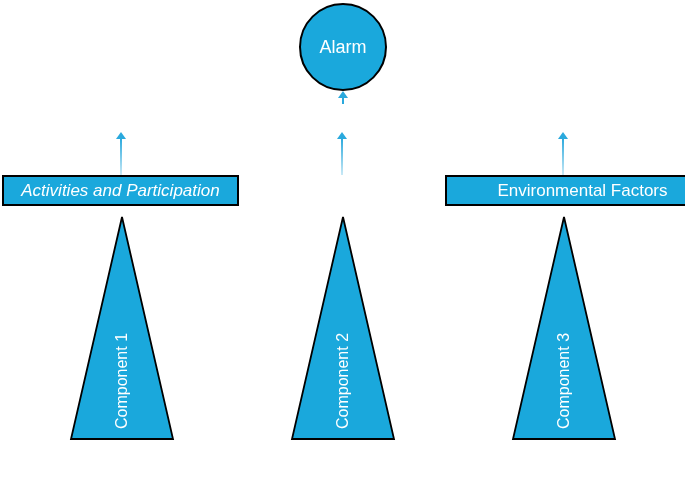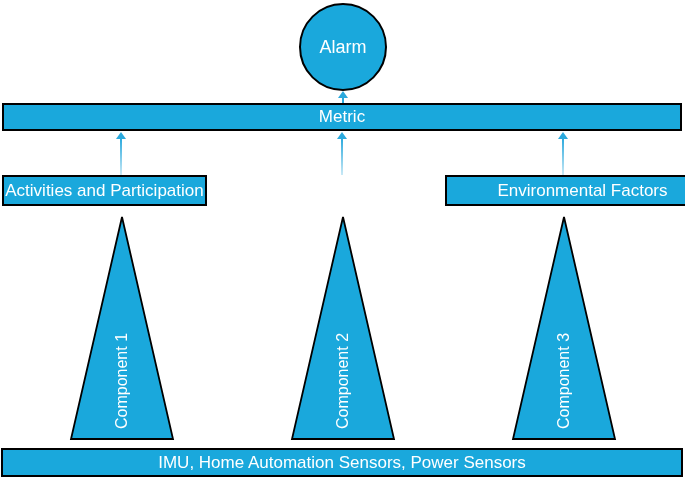--- a/index.html
+++ b/index.html
@@ -21,21 +21,21 @@
     align-items: center;
     justify-content: center;
     text-align: center;
     white-space: nowrap;
   }
   .circle { border-radius: 50%; }
 
   .alarm-node   { left: 299px; top: 3px;   width: 88px;  height: 88px; font-size: 18px; }
   .metric-bar   { left: 2px;   top: 103px; width: 680px; height: 28px; font-size: 17px; }
   .cat-box      { top: 175px;  height: 31px; font-size: 17px; }
-  .cat-box-1    { left: 2px;   width: 205px; }
+  .cat-box-1    { left: 2px;   width: 237px; font-style: italic; }
   .cat-box-2    { left: 265px; width: 154px; }
   .cat-box-3    { left: 445px; width: 275px; }
   .sensors-bar  { left: 1px;   top: 448px; width: 682px; height: 29px; font-size: 17px; }
 
   .tri-layer { position: absolute; left: 0; top: 0; }
   .tri-layer polygon {
     fill: var(--fill, #1AA8DC);
     stroke: var(--border, #000000);
     stroke-width: 1.8;
   }
@@ -90,35 +90,29 @@
   <div class="comp-label comp-label-2">Component 2</div>
   <div class="comp-label comp-label-3">Component 3</div>
 
   <div class="node circle alarm-node">
     <span>Alarm</span>
   </div>
 
   <div class="arrow-head-up head-alarm"></div>
   <div class="arrow-stem stem-solid stem-alarm"></div>
 
-  <div class="node metric-bar">
-    <span>Metric</span>
-  </div>
 
   <div class="arrow-head-up head-a1"></div>
   <div class="arrow-stem stem-fade stem-a1"></div>
   <div class="arrow-head-up head-a2"></div>
   <div class="arrow-stem stem-fade stem-a2"></div>
   <div class="arrow-head-up head-a3"></div>
   <div class="arrow-stem stem-fade stem-a3"></div>
 
   <div class="node cat-box cat-box-1">
     <span>Activities and Participation</span>
   </div>
   <div class="node cat-box cat-box-3">
     <span>Environmental Factors</span>
   </div>
 
-  <div class="node sensors-bar">
-    <span>IMU, Home Automation Sensors, Power Sensors</span>
-  </div>
 
 </div>
 
 </body></html>

